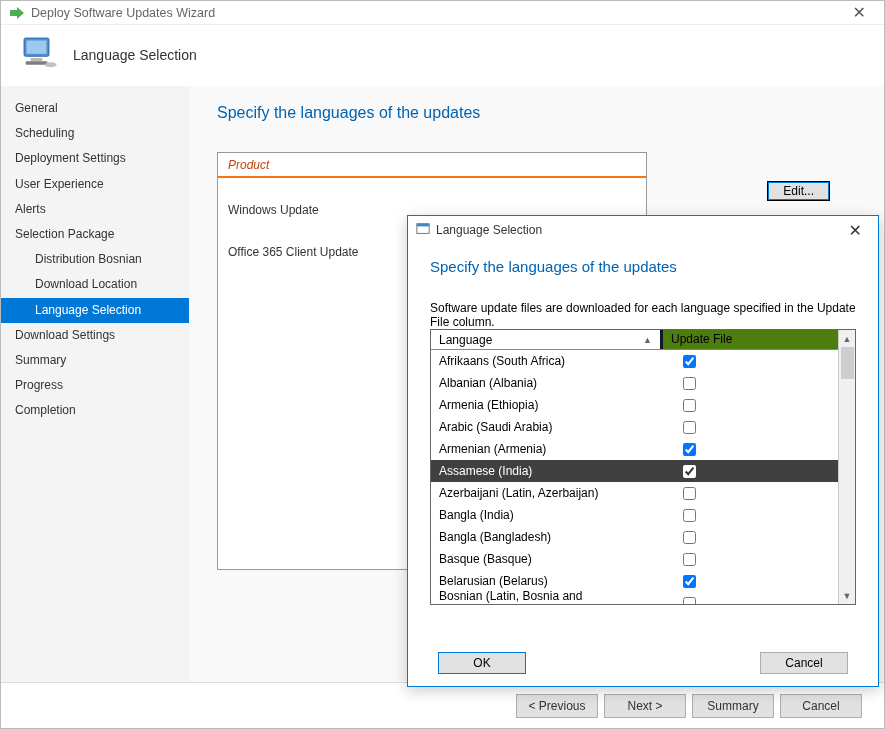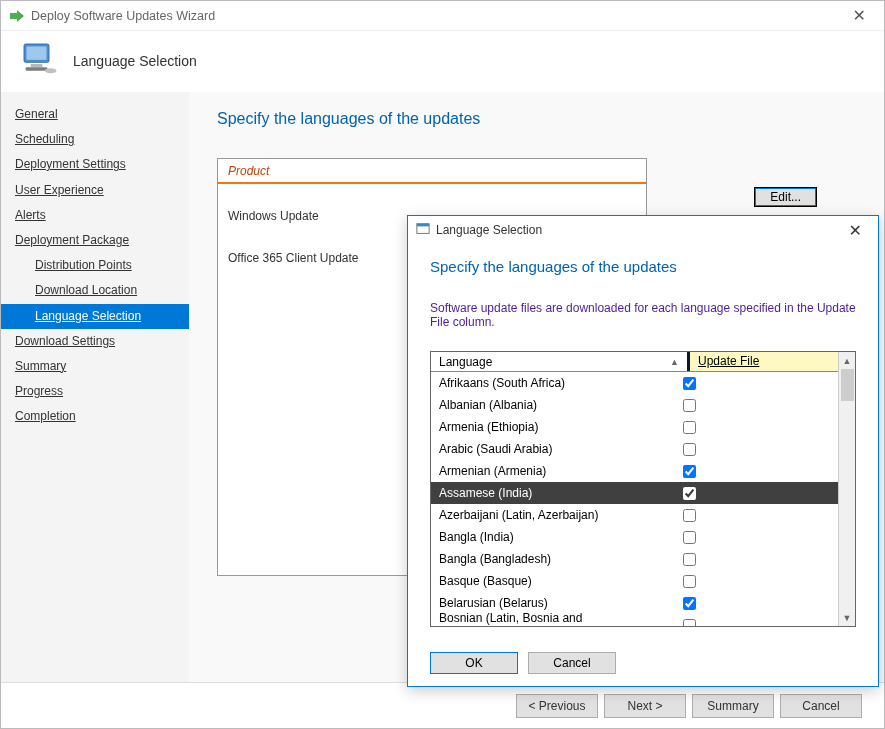--- a/index.html
+++ b/index.html
@@ -2,46 +2,46 @@
 <html><head>
 <meta charset="utf-8">
 <style>
 * { box-sizing: border-box; font-family: "Segoe UI", Tahoma, sans-serif; font-size: 12px; }
 body { margin: 0; background: #f0f0f0; }
 .window {
   width: 885px; height: 729px; background: #fff; border: 1px solid #bbb;
   display: flex; flex-direction: column; position: relative;
 }
 .titlebar {
-  height: 30px; display: flex; align-items: center; padding: 0 8px;
+  height: 24px; display: flex; align-items: center; padding: 0 8px;
   background: #fff; border-bottom: 1px solid #eee;
 }
 .titlebar .arrow-icon { margin-right: 6px; display:flex; align-items:center;}
 .titlebar .title { color: #666; font-size: 12.5px; }
 .titlebar .close { margin-left: auto; color: #555; font-size: 16px; padding: 4px 10px; cursor:pointer;}
 .header {
   display:flex; align-items:center; padding:8px 18px 10px 18px; gap:14px;
 }
 .header .comp-icon svg { width:40px; height:40px; }
 .header .heading { font-size: 14px; color: #333; }
 .body { flex:1; display:flex; background:#f4f4f4; }
 .sidebar {
   width:188px; background:#f4f4f4; padding:10px 0;
 }
 .side-item {
-  padding:3px 14px; color:#333; cursor:pointer; line-height:1.6;text-decoration:underline;
+  padding:3px 14px; color:#333; cursor:pointer; line-height:1.6;
 }
 .side-item.indent { padding-left: 34px; }
 .side-item.selected { background:#0078d7; color:#fff; }
 .main {
   flex:1; background:#f9f9f9; padding:18px 28px; position:relative;
 }
 .main-heading { color:#0063b1; font-size:16px; margin-bottom:30px; }
 .edit-btn {
-  position:absolute; right:68px; top:96px; border:1px solid #0078d7; outline:1px solid #000;
+  position:absolute; right:55px; top:96px; border:1px solid #0078d7; outline:1px solid #000;
   background:#e1e1e1; padding:1px 14px; cursor:pointer;
 }
 .product-box {
   border:1px solid #999; background:#fff; width:430px; height:418px;
   display:flex; flex-direction:column;
 }
 .product-header { padding:5px 10px 4px; border-bottom:2px solid #f97316; color:#c2410c;font-style:italic;}
 .product-row { padding:3px 10px; color:#333;margin-top:22px; }
 .footer {
   height:46px; border-top:1px solid #ddd; display:flex; align-items:center;
@@ -56,38 +56,38 @@
   position:absolute; left:406px; top:214px; width:472px; height:472px;
   background:#fff; border:1px solid #0078d7; box-shadow:0 4px 14px rgba(0,0,0,.2);
   display:flex; flex-direction:column;
 }
 .dlg-title { height:28px; display:flex; align-items:center; padding:0 8px; gap:6px; }
 .dlg-title .ico svg { width:14px; height:14px; }
 .dlg-title .txt { color:#333; }
 .dlg-title .dclose { margin-left:auto; font-size:16px; color:#333; padding:2px 8px; cursor:pointer;}
 .dlg-body { flex:1; padding:10px 22px 12px; display:flex; flex-direction:column; }
 .dlg-heading { color:#0063b1; font-size:15px; margin:4px 0 26px; }
-.dlg-instr { color:#4c1d95; margin-bottom:22px; }
+.dlg-instr { color:#000000; }
 .tbl-wrap { border:1px solid #666; height:276px; display:flex; }
 .tbl-scroll { flex:1; overflow:hidden; }
 .scrollbar { width:17px; background:#f0f0f0; border-left:1px solid #ccc; position:relative;}
 .scrollbar .arrow { position:absolute; left:0; width:100%; height:17px; display:flex;align-items:center;justify-content:center;color:#666;font-size:9px;background:#f0f0f0;}
 .scrollbar .aup{top:0;} .scrollbar .adn{bottom:0;}
 .scrollbar .thumb{position:absolute;left:2px;width:13px;top:17px;height:32px;background:#cdcdcd;}
 .thead { display:flex; height:20px; background:#fff; border-bottom:1px solid #888;}
 .thead .col1 { flex:1; padding:2px 8px; border-right:3px solid #0f172a; display:flex; align-items:center; justify-content:space-between;}
-.thead .col2 { width:148px; padding:2px 8px; background:#fef9c3;text-decoration:underline;}
+.thead .col2 { width:175px; padding:2px 8px; background:#4d7c0f;}
 .sort-icon{font-size:9px;color:#666;}
 .trow { display:flex; align-items:center; height:22px; }
 .trow .col1 { flex:1; padding:0 8px; }
 .trow .col2 { width:175px; padding:0 16px; }
 .trow.sel { background:#404040; color:#fff; }
 .trow.sel .cb { accent-color:#fff;}
 .cb { width:13px; height:13px; }
-.dlg-footer { display:flex; justify-content:flex-start; gap:10px; padding:12px 22px; }
+.dlg-footer { display:flex; justify-content:space-between; gap:2px; padding:12px 30px; }
 .dlg-btn { border:1px solid #adadad; background:#e1e1e1; width:88px; padding:3px 0; cursor:pointer; text-align:center;}
 .dlg-btn.primary { border:1px solid #0078d7;}
 </style>
 </head>
 <body>
 
 <div class="window">
 
   <div class="titlebar">
     <span class="arrow-icon">
@@ -113,22 +113,22 @@
   </div>
 
   <div class="body">
 
     <div class="sidebar" id="sidebar">
         <div class="side-item">General</div>
         <div class="side-item">Scheduling</div>
         <div class="side-item">Deployment Settings</div>
         <div class="side-item">User Experience</div>
         <div class="side-item">Alerts</div>
-        <div class="side-item">Deployment Package</div>
-        <div class="side-item indent">Distribution Points</div>
+        <div class="side-item">Selection Package</div>
+        <div class="side-item indent">Distribution Bosnian</div>
         <div class="side-item indent">Download Location</div>
         <div class="side-item indent selected">Language Selection</div>
         <div class="side-item">Download Settings</div>
         <div class="side-item">Summary</div>
         <div class="side-item">Progress</div>
         <div class="side-item">Completion</div>
       </div>
 
     <div class="main">
       <div class="main-heading">Specify the languages of the updates</div>

